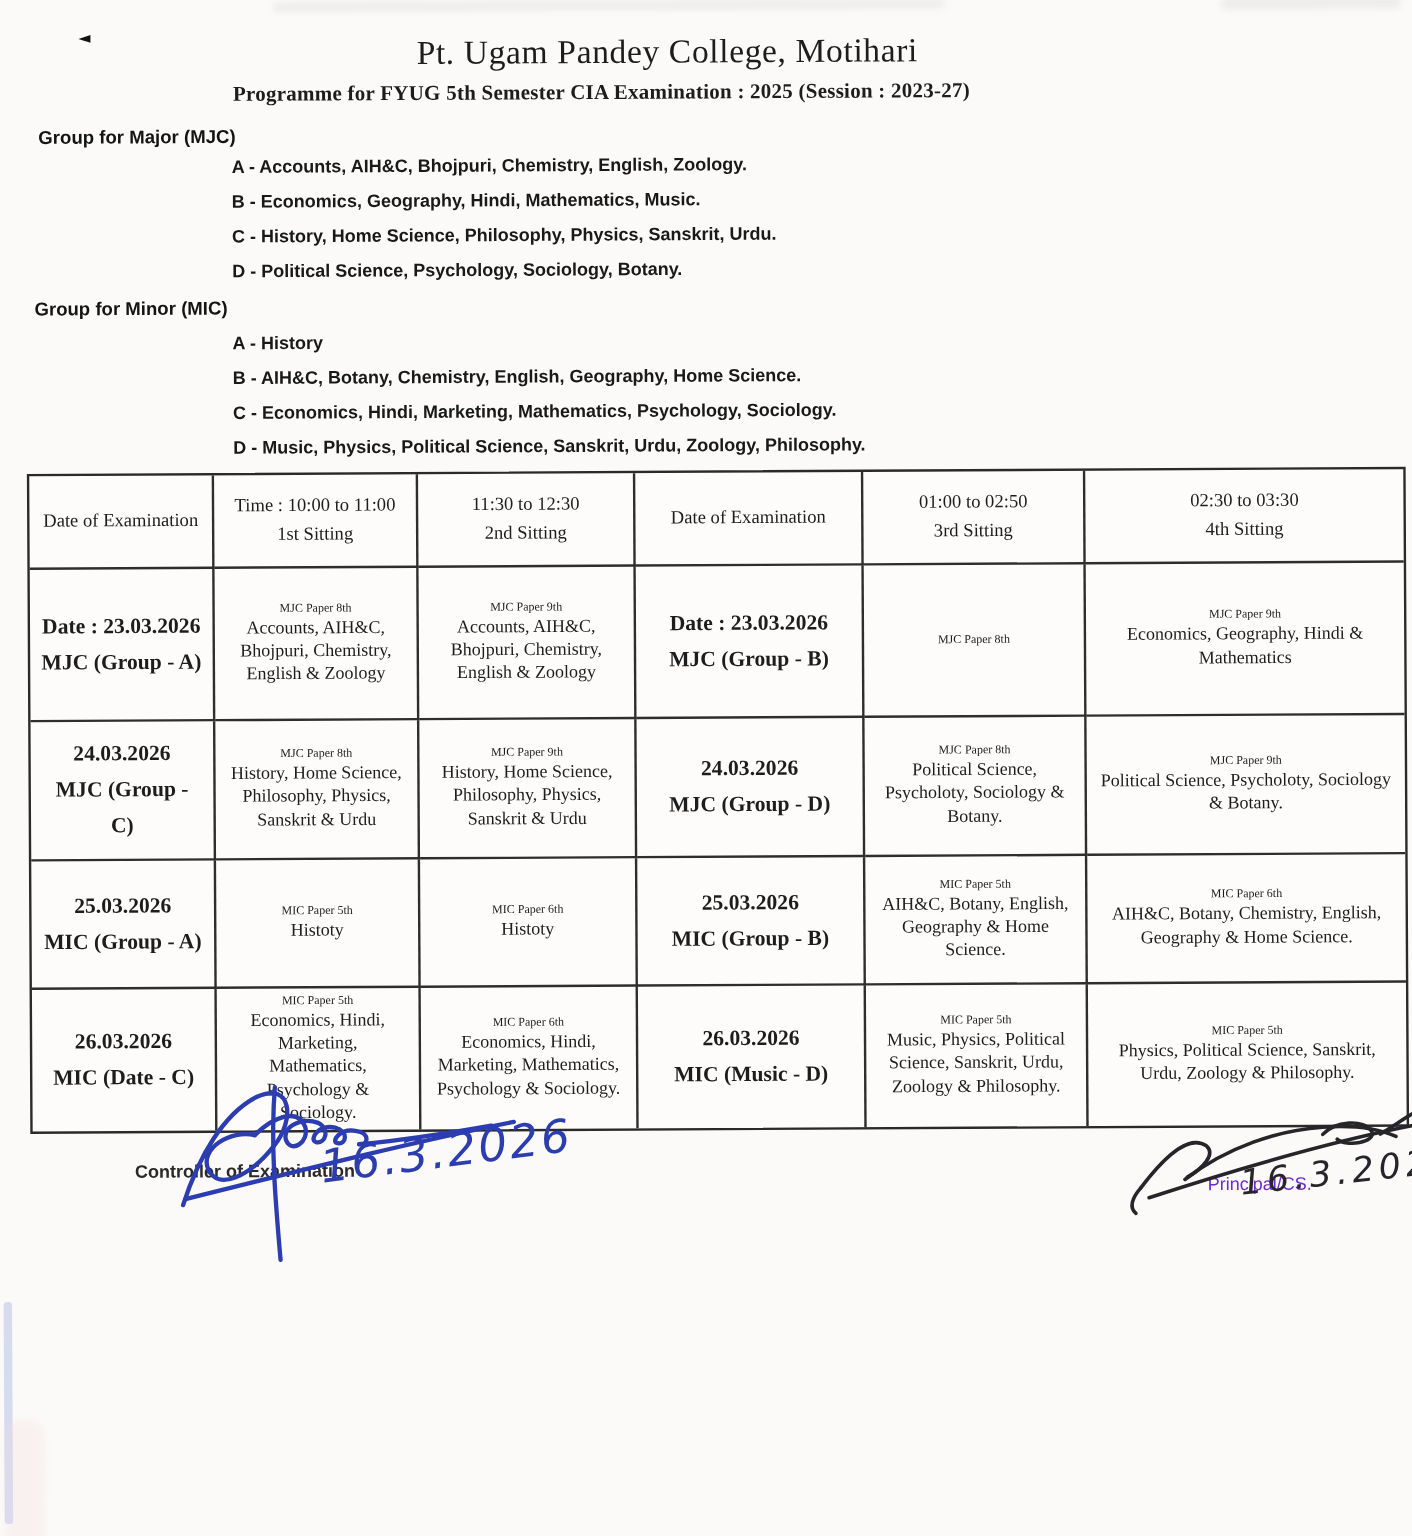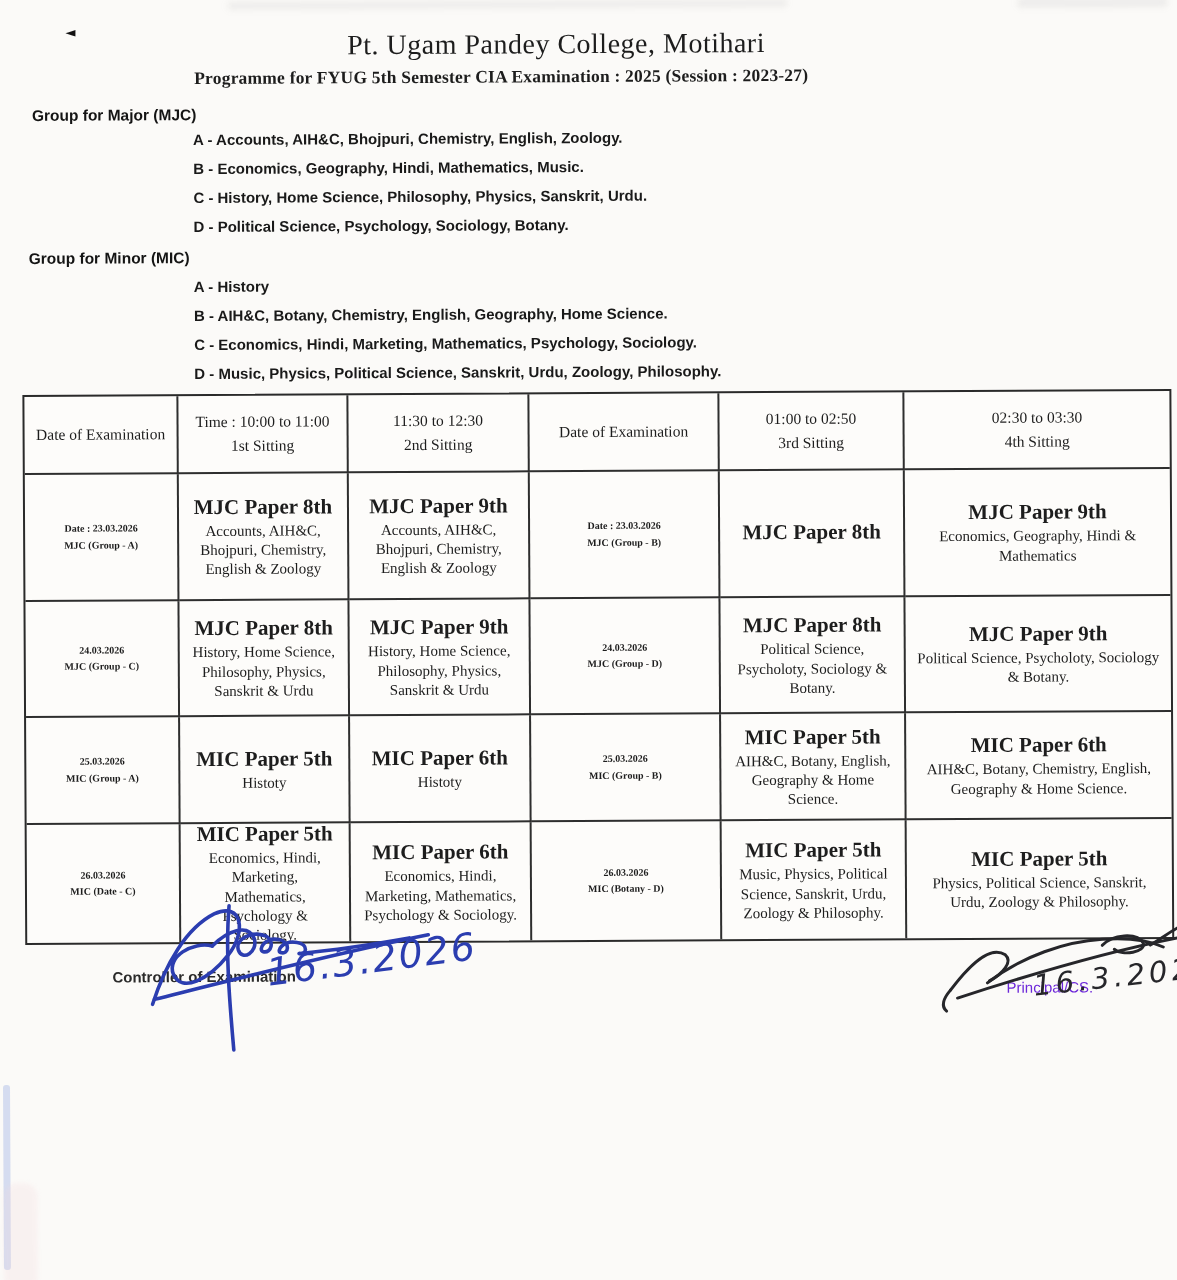--- a/index.html
+++ b/index.html
@@ -43,22 +43,22 @@
     background:#fdfcfa;
   }
   .c{
     border-right:2px solid #2e2e2e;border-bottom:2px solid #2e2e2e;
     display:flex;flex-direction:column;align-items:center;justify-content:center;
     text-align:center;padding:4px 9px;box-sizing:border-box;
   }
   .c:nth-child(6n){border-right:none;}
   .c:nth-child(n+25){border-bottom:none;}
   .hdr{font-size:15.5px;line-height:1.55;}
-  .date{font-weight:700;font-size:10px;line-height:1.65;}
-  .t{font-weight:700;font-size:21px;line-height:1.3;margin-bottom:1px;}
+  .date{font-weight:700;font-size:18px;line-height:1.65;}
+  .t{font-weight:400;font-size:10px;line-height:1.3;margin-bottom:1px;}
   .b{font-size:15px;line-height:1.28;}
 
   .foot-label{position:absolute;font-family:"Liberation Sans", sans-serif;
     font-size:15px;font-weight:600;color:#2a2a2a;}
   .fl-left{left:110px;top:966px;}
   .fl-right{left:1004px;top:981px;font-weight:500;color:#6d28d9;}
 
   .sig-overlay{position:absolute;left:0;top:0;width:1177px;height:1280px;pointer-events:none;}
 </style>
 </head>
@@ -197,21 +197,21 @@
     <div class="c">
       <div class="t">MIC Paper 5th</div>
       <div class="b">Economics, Hindi, Marketing, Mathematics, Psychology &amp; Sociology.</div>
     </div>
     <div class="c">
       <div class="t">MIC Paper 6th</div>
       <div class="b">Economics, Hindi, Marketing, Mathematics, Psychology &amp; Sociology.</div>
     </div>
     <div class="c date">
       <div>26.03.2026</div>
-      <div>MIC (Botany - D)</div>
+      <div>MIC (Music - D)</div>
     </div>
     <div class="c">
       <div class="t">MIC Paper 5th</div>
       <div class="b">Music, Physics, Political Science, Sanskrit, Urdu, Zoology &amp; Philosophy.</div>
     </div>
     <div class="c">
       <div class="t">MIC Paper 5th</div>
       <div class="b">Physics, Political Science, Sanskrit, Urdu, Zoology &amp; Philosophy.</div>
     </div>
   </div>

